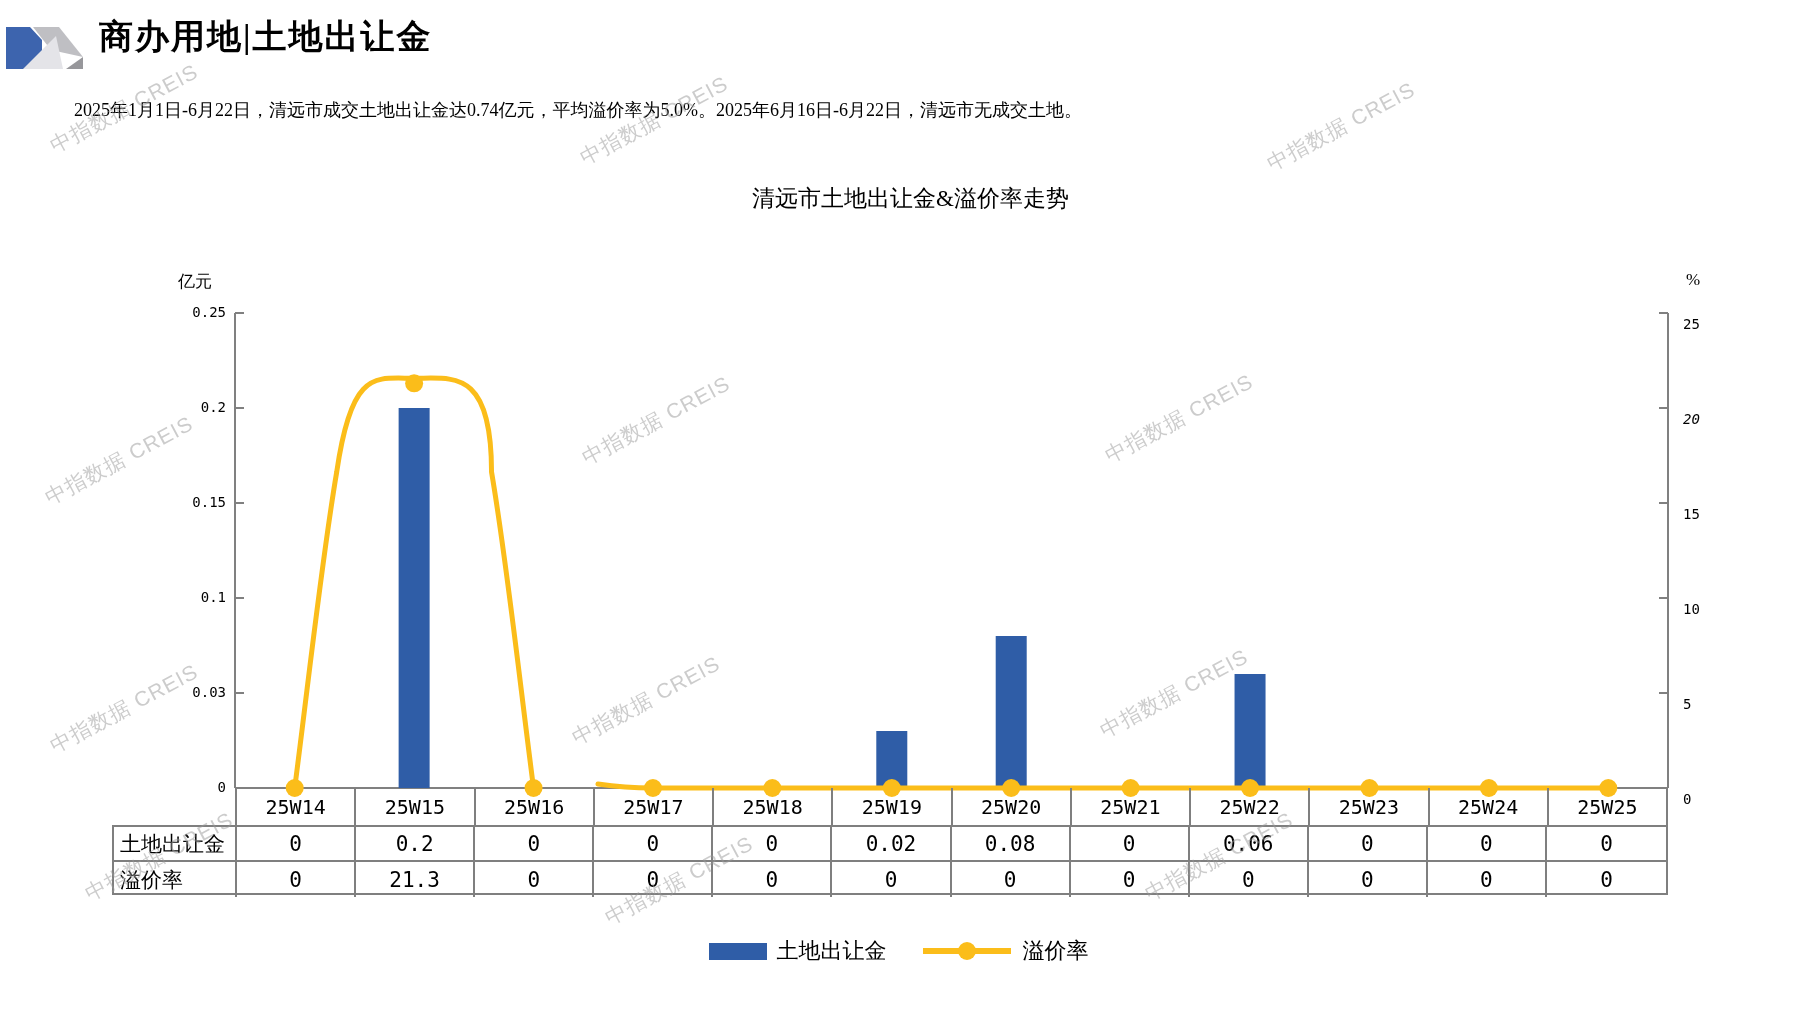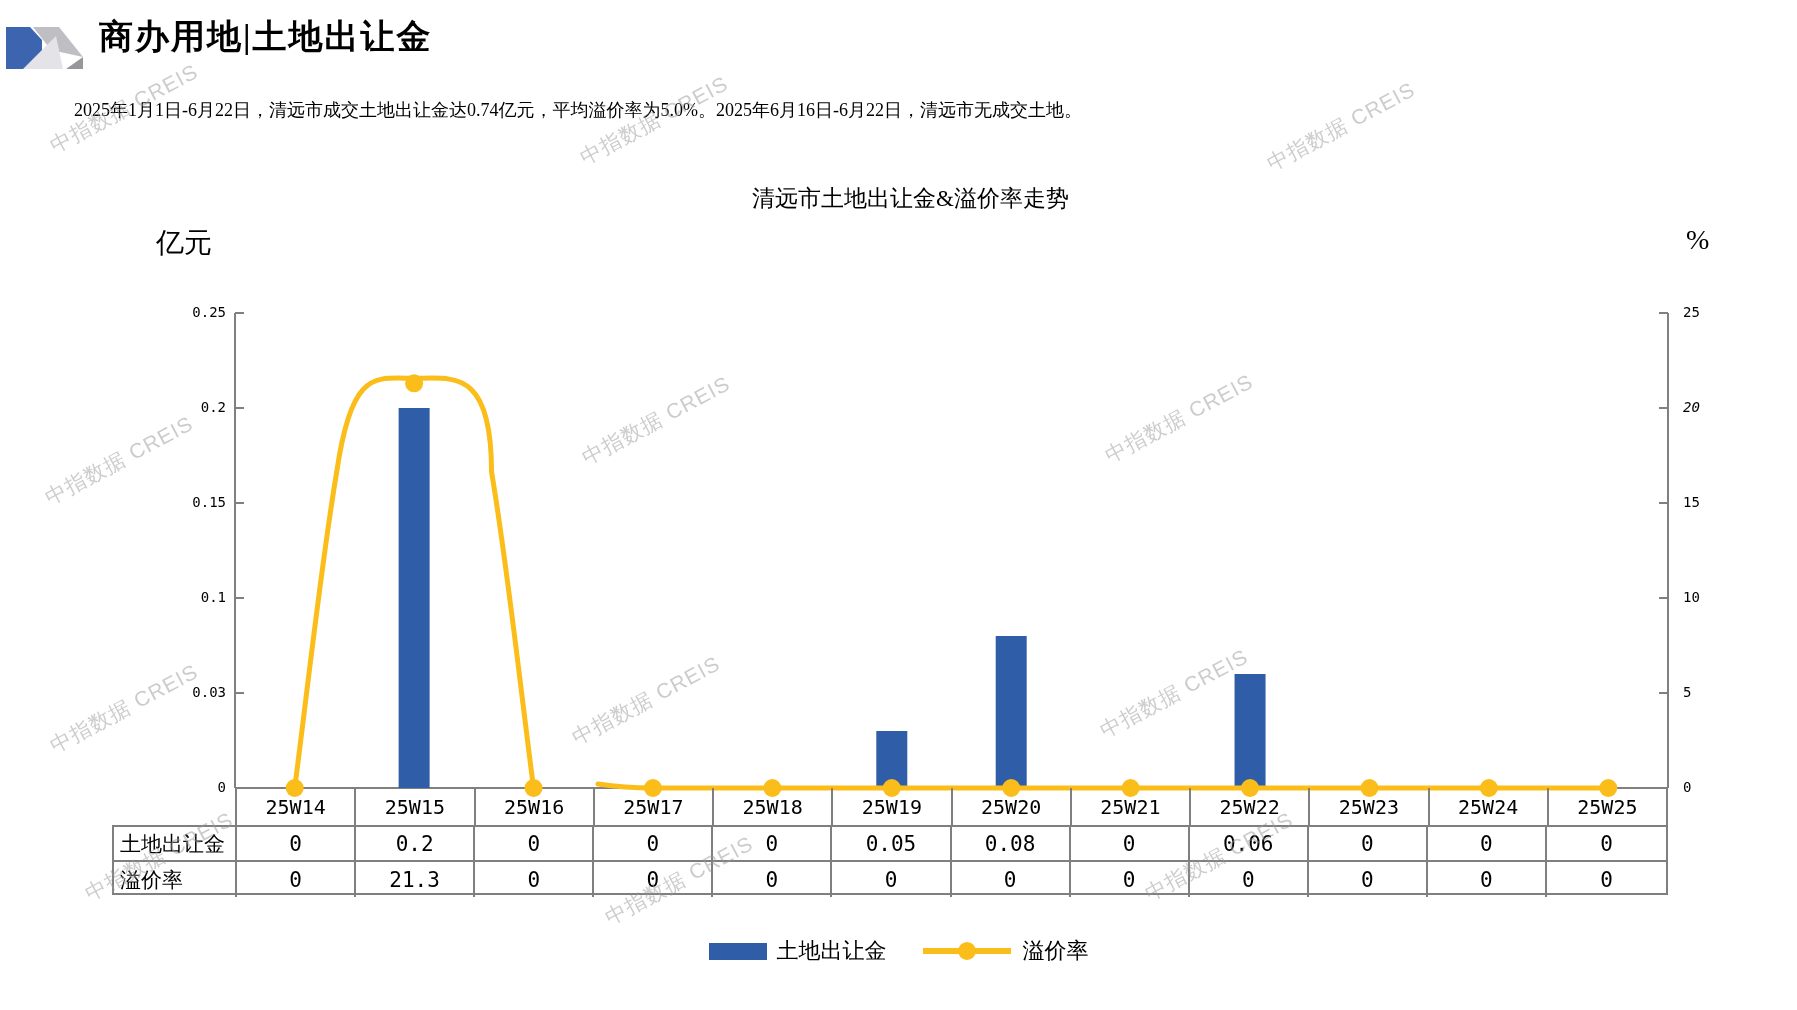--- a/index.html
+++ b/index.html
@@ -12,27 +12,27 @@
       transform:rotate(-28deg);transform-origin:center center;}
   
   .logo{position:absolute;left:5px;top:23px;z-index:2;}
   .page-title{position:absolute;left:99px;top:14px;margin:0;font-size:34px;font-weight:bold;
       letter-spacing:2px;z-index:2;}
   .summary{position:absolute;left:74px;top:94px;width:1660px;margin:0;font-size:18px;
       line-height:32px;z-index:2;}
   
   .chart-title{position:absolute;left:12px;top:183px;width:1797px;text-align:center;
       font-size:23px;z-index:2;}
-  .axis-unit{position:absolute;font-size:28px;z-index:2;}
+  .axis-unit{position:absolute;font-size:17px;z-index:2;margin-top:46px;}
   .unit-left{left:140px;top:224px;width:72px;text-align:right;}
   .unit-right{left:1686px;top:224px;}
   .tick-label{position:absolute;font-family:"DejaVu Sans Mono",monospace;font-size:14px;
       line-height:21px;z-index:2;}
   .tick-left{width:84px;text-align:right;}
-  .tick-right{text-align:left;}
+  .tick-right{text-align:left;margin-top:12px;}
   
   #plot{position:absolute;left:0;top:0;z-index:1;}
   
   .xrow{position:absolute;left:235px;top:788px;width:1433px;height:37px;display:grid;
       grid-template-columns:repeat(12,1fr);border-left:2px solid #7f7f7f;
       box-sizing:border-box;z-index:2;}
   .xrow>div{border-right:2px solid #7f7f7f;display:flex;align-items:center;justify-content:center;
       font-family:"DejaVu Sans Mono",monospace;font-size:20px;box-sizing:border-box;}
   .tbl{position:absolute;left:112px;top:825px;width:1556px;height:70px;display:grid;
       grid-template-columns:123px repeat(12,1fr);grid-auto-rows:35px;
@@ -153,21 +153,21 @@
       <div>25W25</div>
     </div>
 
   <div class="tbl" id="tbl">
       <div class="rowhdr">土地出让金</div>
       <div>0</div>
       <div>0.2</div>
       <div>0</div>
       <div>0</div>
       <div>0</div>
-      <div>0.05</div>
+      <div>0.02</div>
       <div>0.08</div>
       <div>0</div>
       <div>0.06</div>
       <div>0</div>
       <div>0</div>
       <div>0</div>
       <div class="rowhdr">溢价率</div>
       <div>0</div>
       <div>21.3</div>
       <div>0</div>

